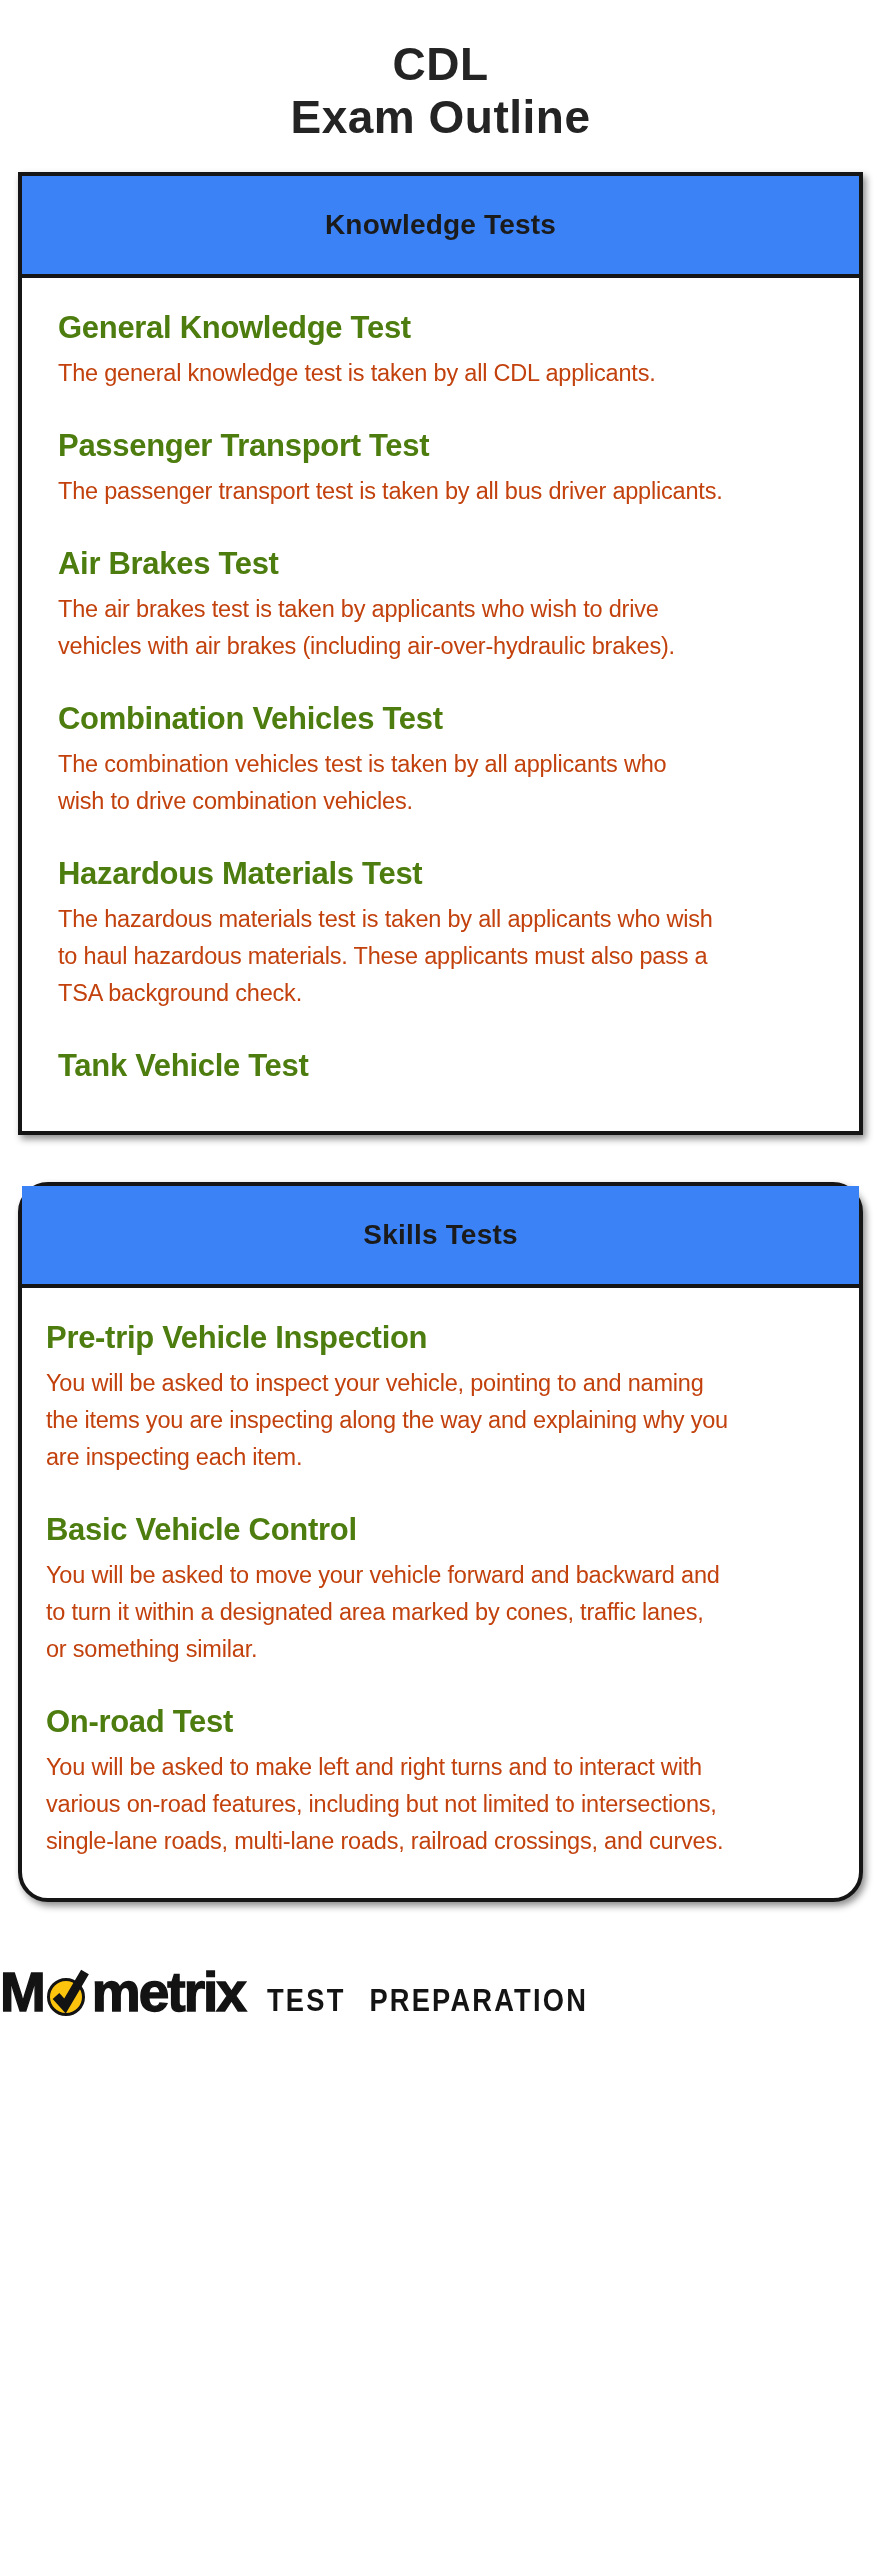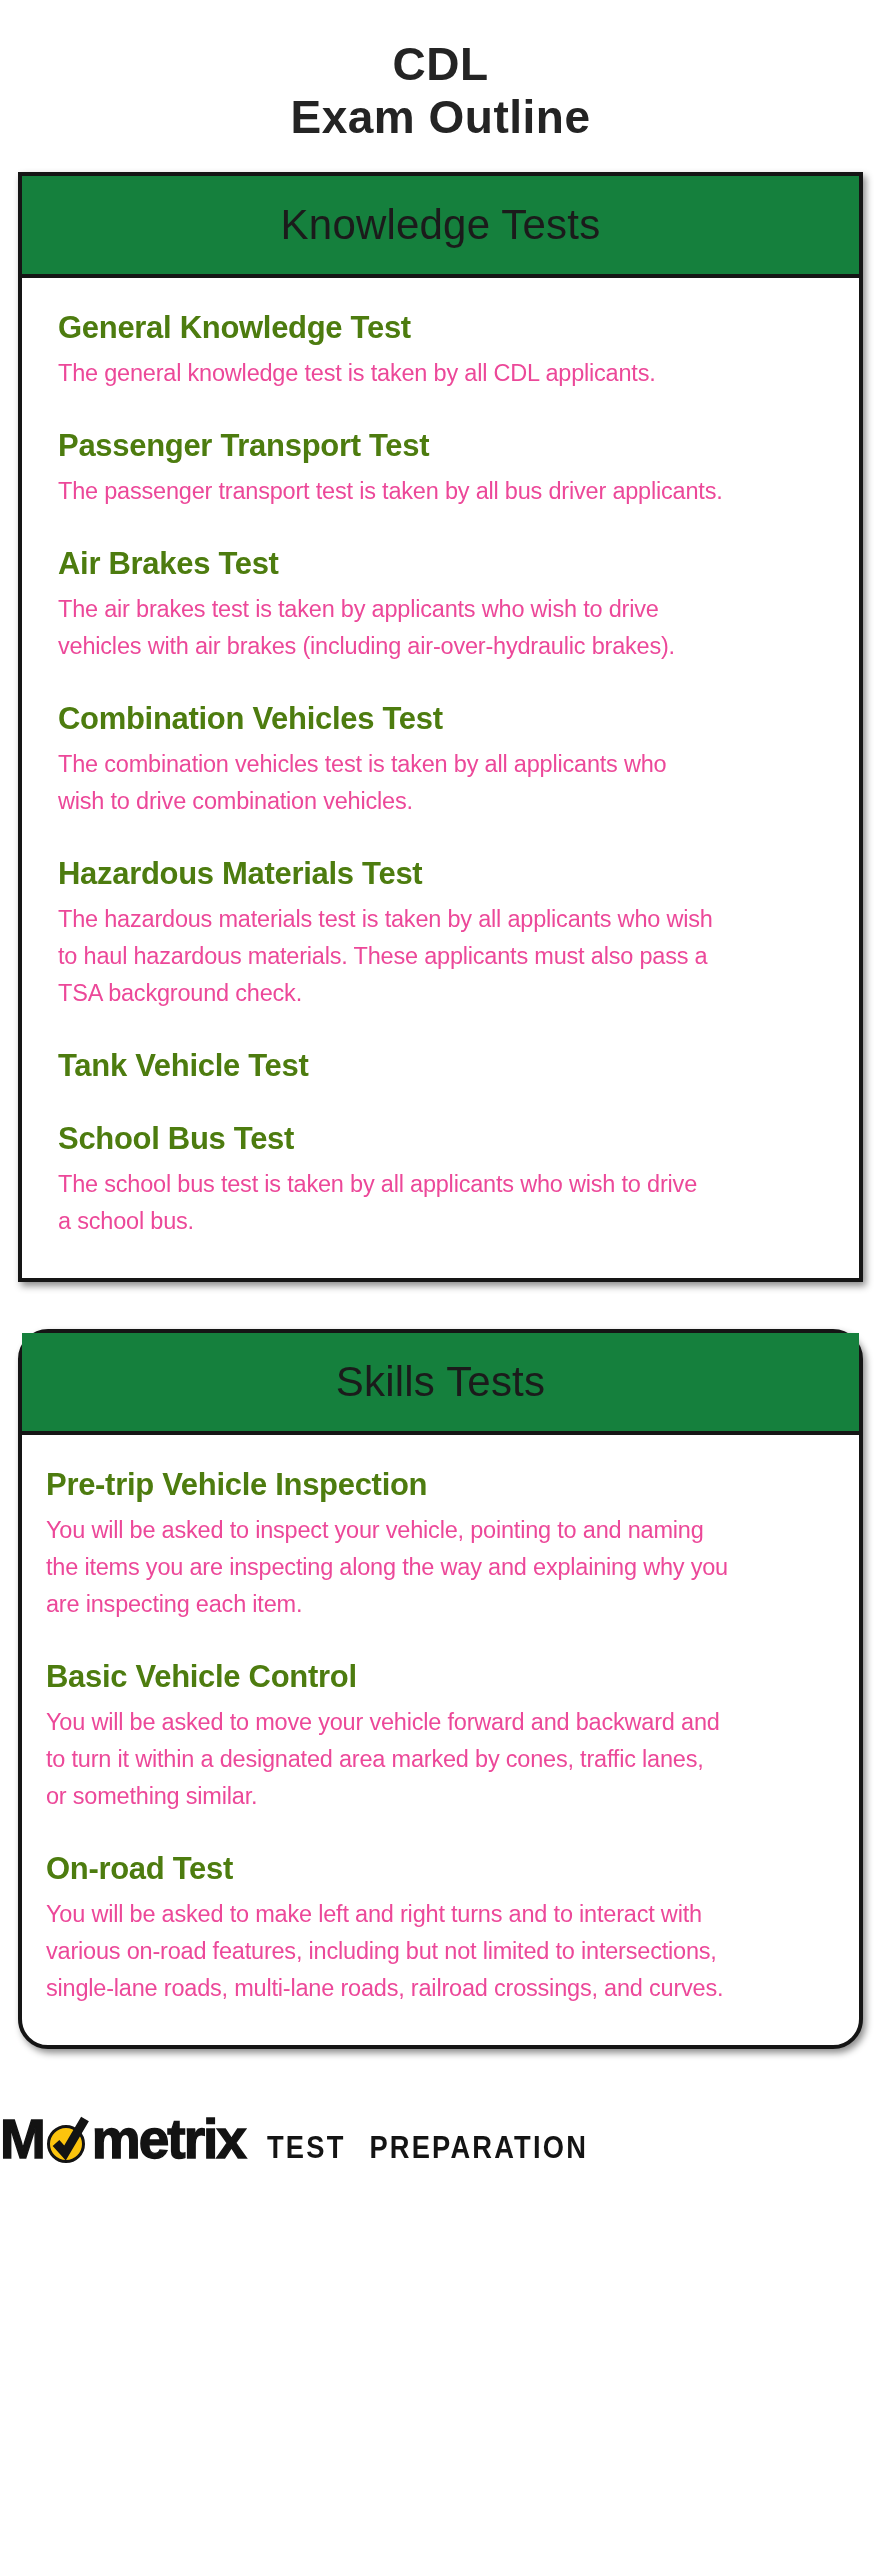--- a/index.html
+++ b/index.html
@@ -19,37 +19,37 @@
 
   .test-box {
     margin:28px 18px 0 18px;
     border:4px solid #151515;
     background:#ffffff;
     box-shadow:3px 4px 7px rgba(0,0,0,0.45);
   }
   .test-box.skills { margin-top:47px;border-radius:30px; }
   .box-header {
     height:98px;
-    background:#15803d;
+    background:#3b82f6;
     border-bottom:4px solid #151515;
     display:flex; align-items:center; justify-content:center;
-    font-size:42px; font-weight:400; color:#1b1b1b; letter-spacing:0.2px;
+    font-size:28px; font-weight:700; color:#1b1b1b; letter-spacing:0.2px;
   }
   .box-content { padding:30px 40px 38px 36px; }
   .test-box.skills .box-content { padding-left:24px; }
 
   .item { margin-bottom:34px; }
   .item:last-child { margin-bottom:0; }
   .item-heading {
     font-size:31px; line-height:39px; font-weight:700;
     color:#4d7c0f; letter-spacing:-0.3px; margin-bottom:8px;
   }
   .item-body {
     font-size:23.5px; line-height:37px;
-    color:#ec4899; letter-spacing:-0.2px;
+    color:#c2410c; letter-spacing:-0.2px;
     white-space:pre-line;
   }
 
   .brand-row {
     margin-top:58px;
     display:flex; align-items:baseline; justify-content:flex-start;
   }
   .brand-wordmark {
     font-size:55px; font-weight:700; color:#131313;
     letter-spacing:-2px;
@@ -105,25 +105,20 @@
       </div>
       <div class="item">
         <div class="item-heading">Hazardous Materials Test</div>
         <div class="item-body">The hazardous materials test is taken by all applicants who wish
 to haul hazardous materials. These applicants must also pass a
 TSA background check.</div>
       </div>
       <div class="item">
         <div class="item-heading">Tank Vehicle Test</div>
       </div>
-      <div class="item">
-        <div class="item-heading">School Bus Test</div>
-        <div class="item-body">The school bus test is taken by all applicants who wish to drive
-a school bus.</div>
-      </div>
 
     </div>
   </div>
 
   <div class="test-box skills">
     <div class="box-header">Skills Tests</div>
     <div class="box-content">
 
       <div class="item">
         <div class="item-heading">Pre-trip Vehicle Inspection</div>

